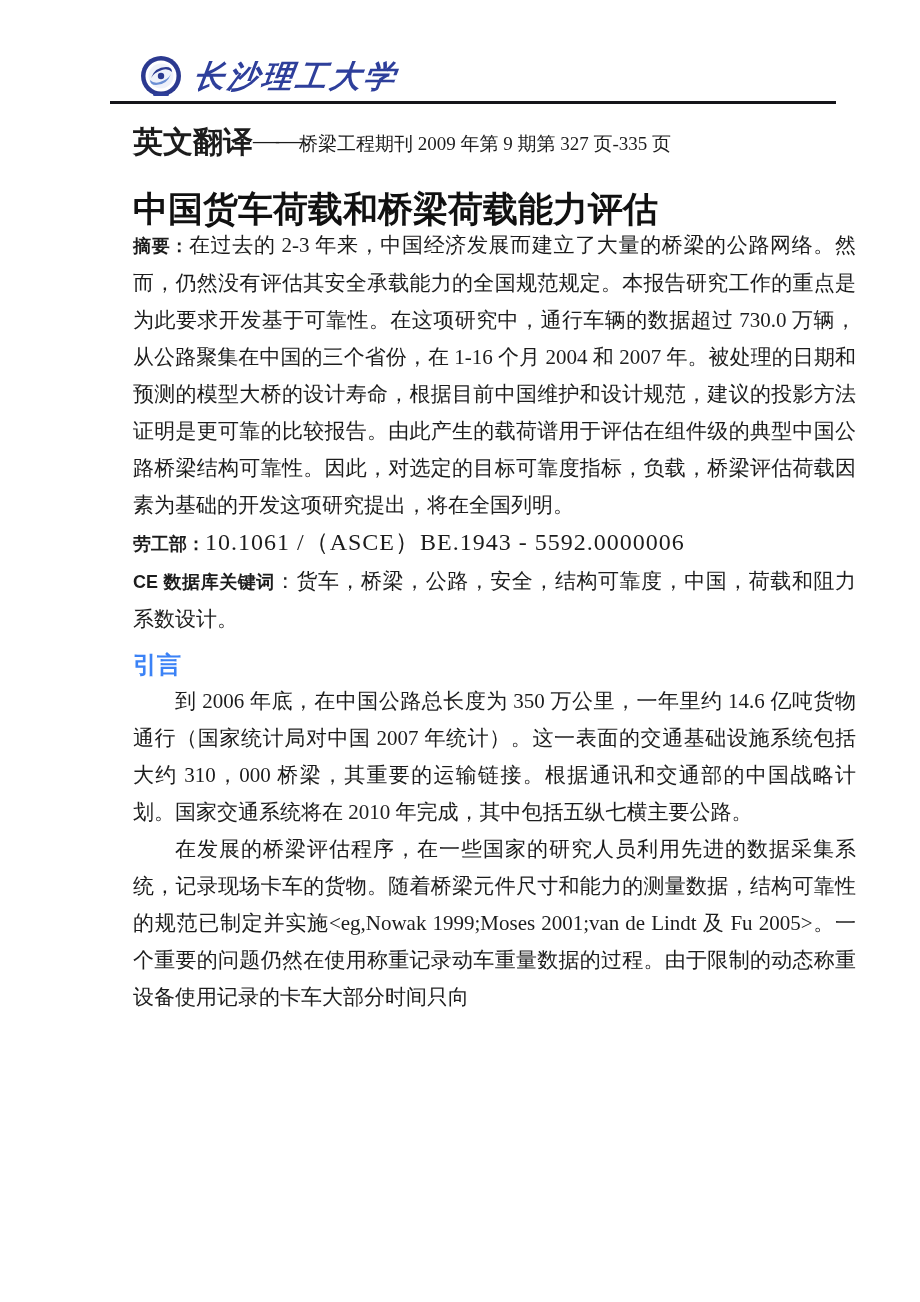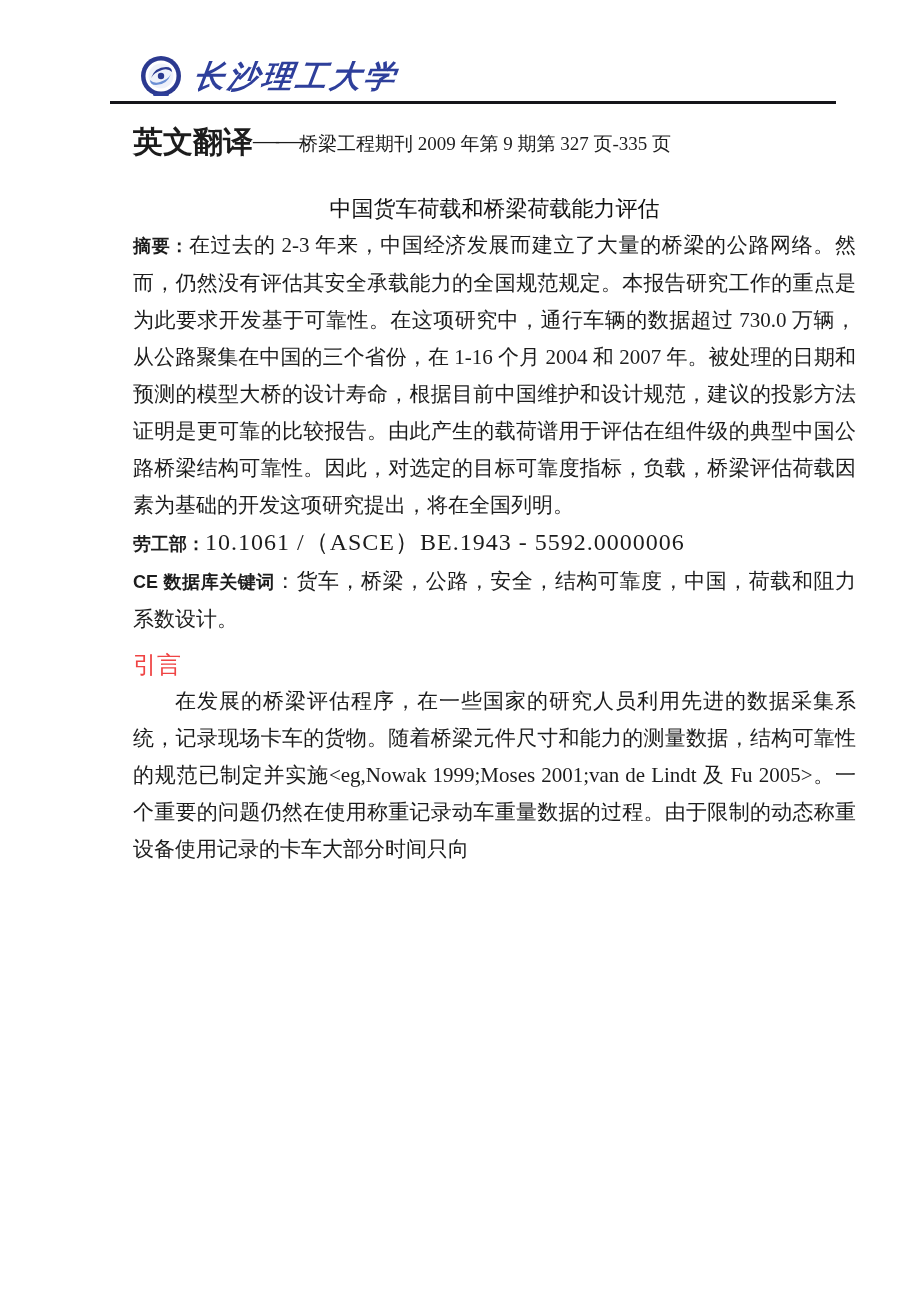--- a/index.html
+++ b/index.html
@@ -67,24 +67,23 @@
   }
   .header-dash {
     font-size: 26px;
     letter-spacing: -3px;
     vertical-align: 1px;
   }
   .header-source { font-size: 19px; }
 
   .page-title {
     margin: 28px 0 0 0;
-    text-align: center;
     font-family: "Liberation Sans", "DejaVu Sans", sans-serif;
-    font-weight: normal;
-    font-size: 22px;
+    font-weight: bold;
+    font-size: 35px;
     line-height: 36px;
     color: #111;
   }
 
   p.body-p {
     margin: 0;
     font-size: 21px;
     line-height: 37px;
     text-align: justify;
     text-justify: inter-ideograph;
@@ -98,24 +97,24 @@
   .abstract-p { margin-top: 46px; }
 
   .doi-line { margin-top: 6px; white-space: nowrap; }
   .doi-value { font-size: 24px; letter-spacing: 1px; }
 
   .keywords-p { margin-top: 6px; }
 
   .section-heading {
     margin: 8px 0 0 0;
     font-family: "Liberation Sans", "DejaVu Sans", sans-serif;
-    font-weight: normal;
+    font-weight: bold;
     font-size: 24px;
     line-height: 37px;
-    color: #ef4444;
+    color: #3b82f6;
   }
 
   .intro-p { text-indent: 2em; }
   .intro-first { margin-top: 11px; }
 </style>
 </head>
 <body>
 
 <div class="page">
 
@@ -148,16 +147,17 @@
     <p class="body-p doi-line">
       <span class="label-strong">劳工部：</span><span class="doi-value">10.1061 /（ASCE）BE.1943 - 5592.0000006</span>
     </p>
 
     <p class="body-p keywords-p">
       <span class="label-strong">CE 数据库关键词</span><span>：</span><span>货车，桥梁，公路，安全，结构可靠度，中国，荷载和阻力系数设计。</span>
     </p>
 
     <h2 class="section-heading">引言</h2>
 
+    <p class="body-p intro-p intro-first">到 2006 年底，在中国公路总长度为 350 万公里，一年里约 14.6 亿吨货物通行（国家统计局对中国 2007 年统计）。这一表面的交通基础设施系统包括大约 310，000 桥梁，其重要的运输链接。根据通讯和交通部的中国战略计划。国家交通系统将在 2010 年完成，其中包括五纵七横主要公路。</p>
     <p class="body-p intro-p">在发展的桥梁评估程序，在一些国家的研究人员利用先进的数据采集系统，记录现场卡车的货物。随着桥梁元件尺寸和能力的测量数据，结构可靠性的规范已制定并实施&lt;eg,Nowak 1999;Moses 2001;van de Lindt 及 Fu 2005&gt;。一个重要的问题仍然在使用称重记录动车重量数据的过程。由于限制的动态称重设备使用记录的卡车大部分时间只向</p>
 
   </div>
 </div>
 
 </body></html>

